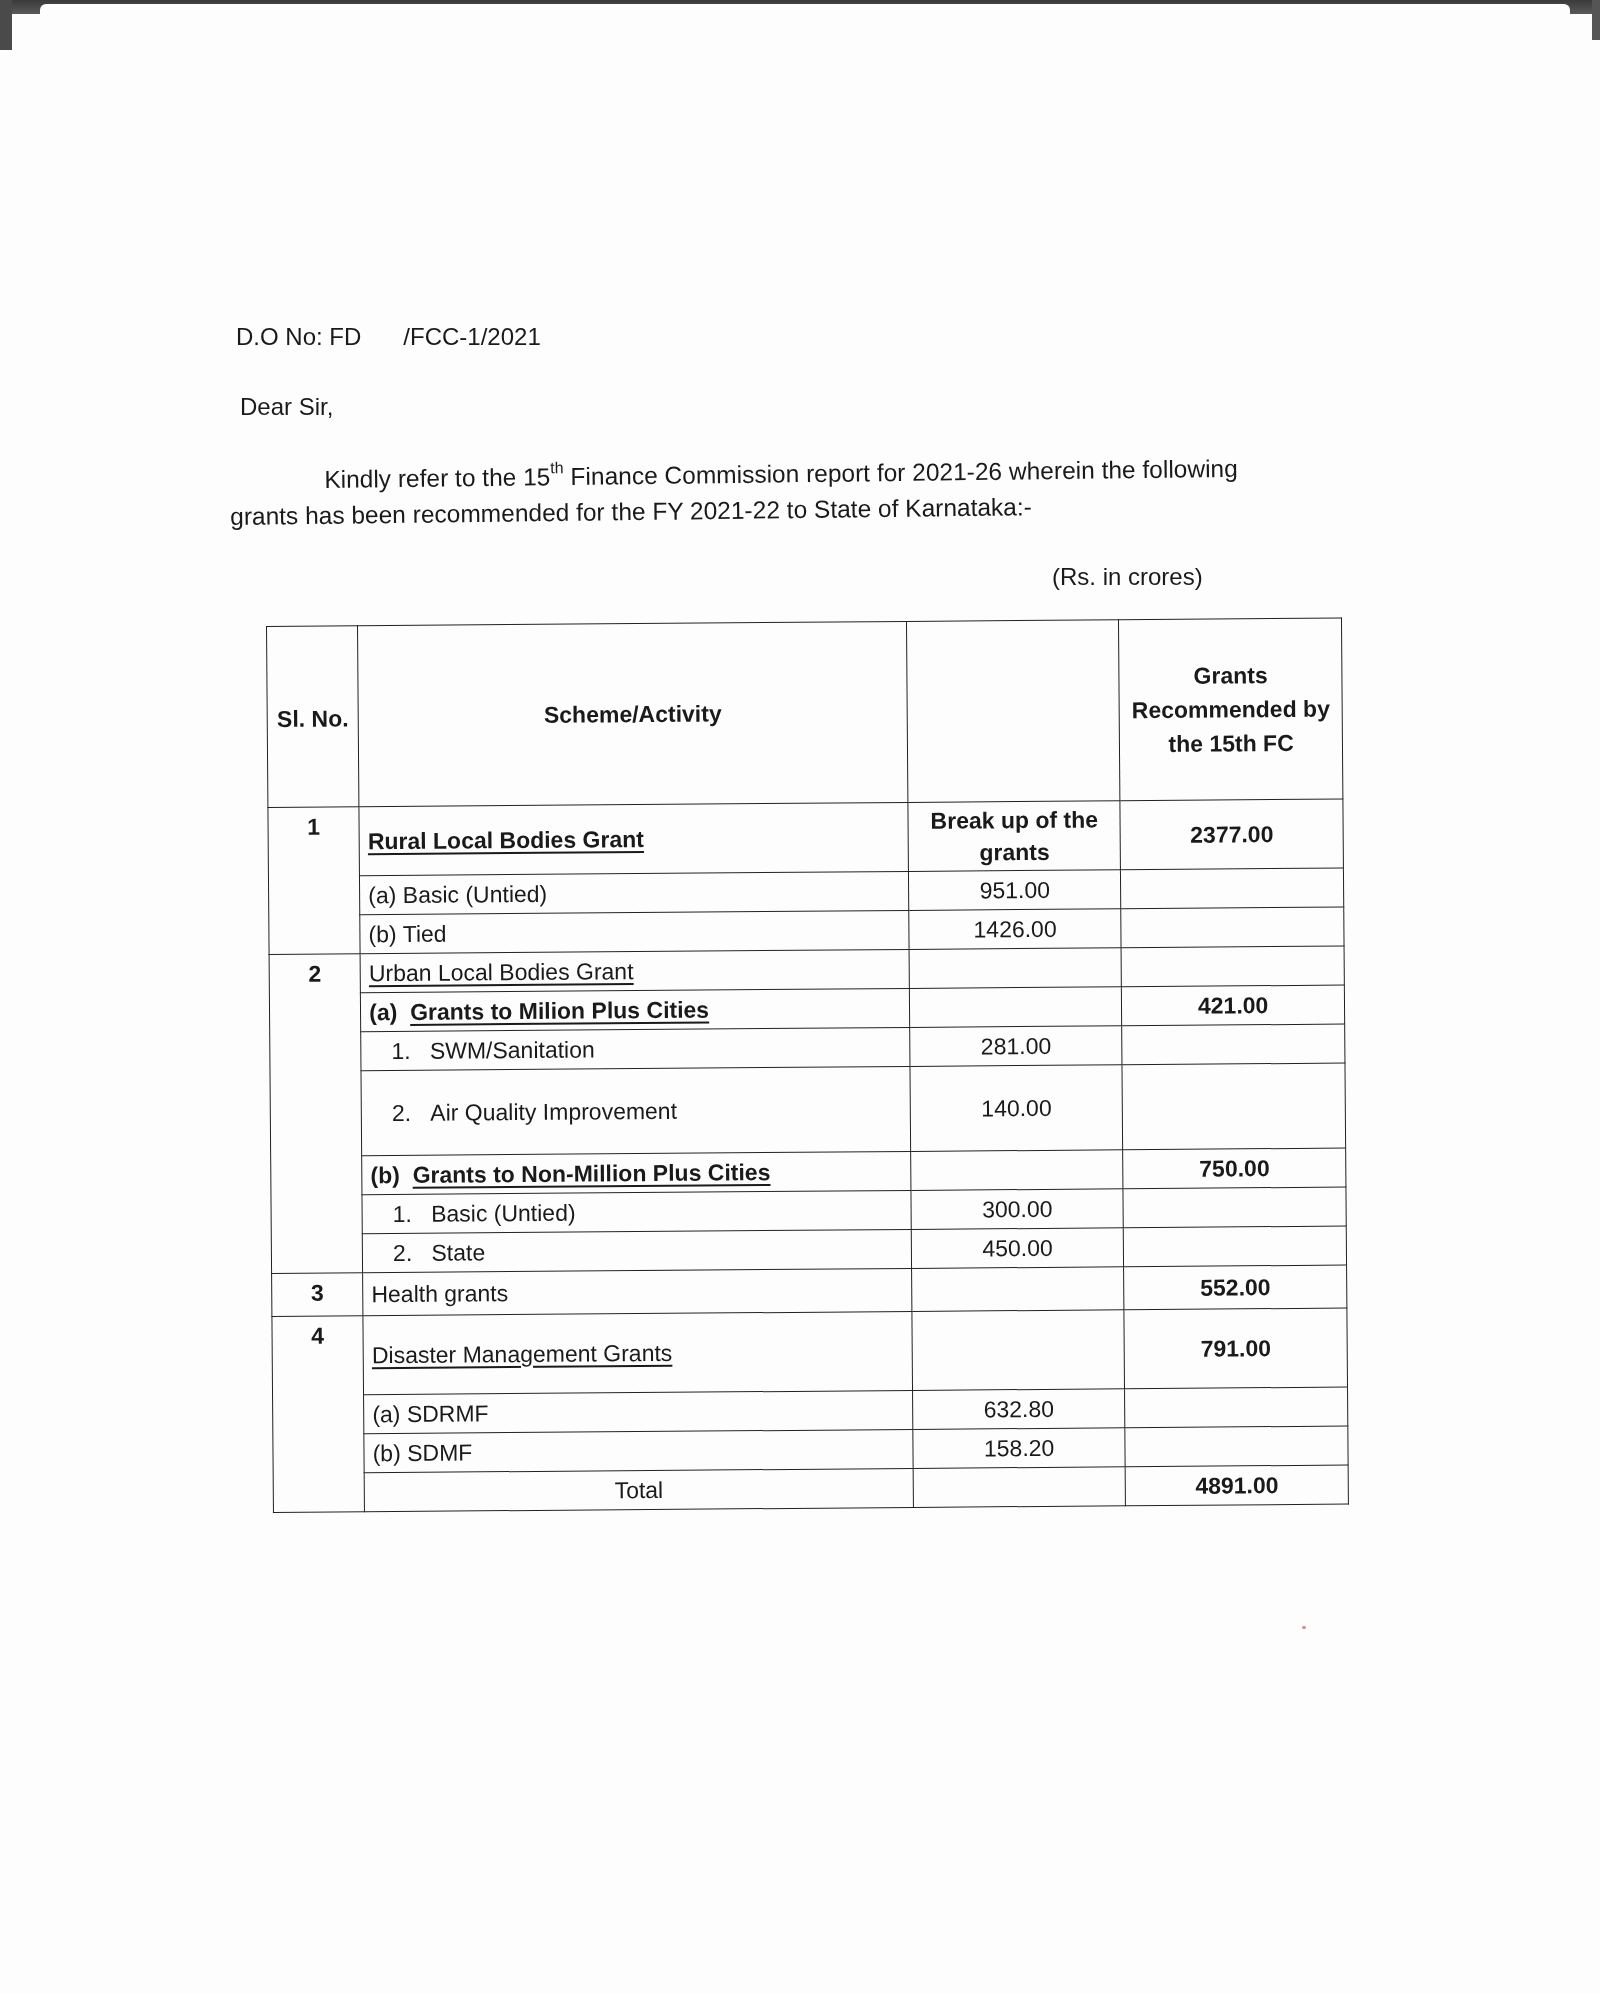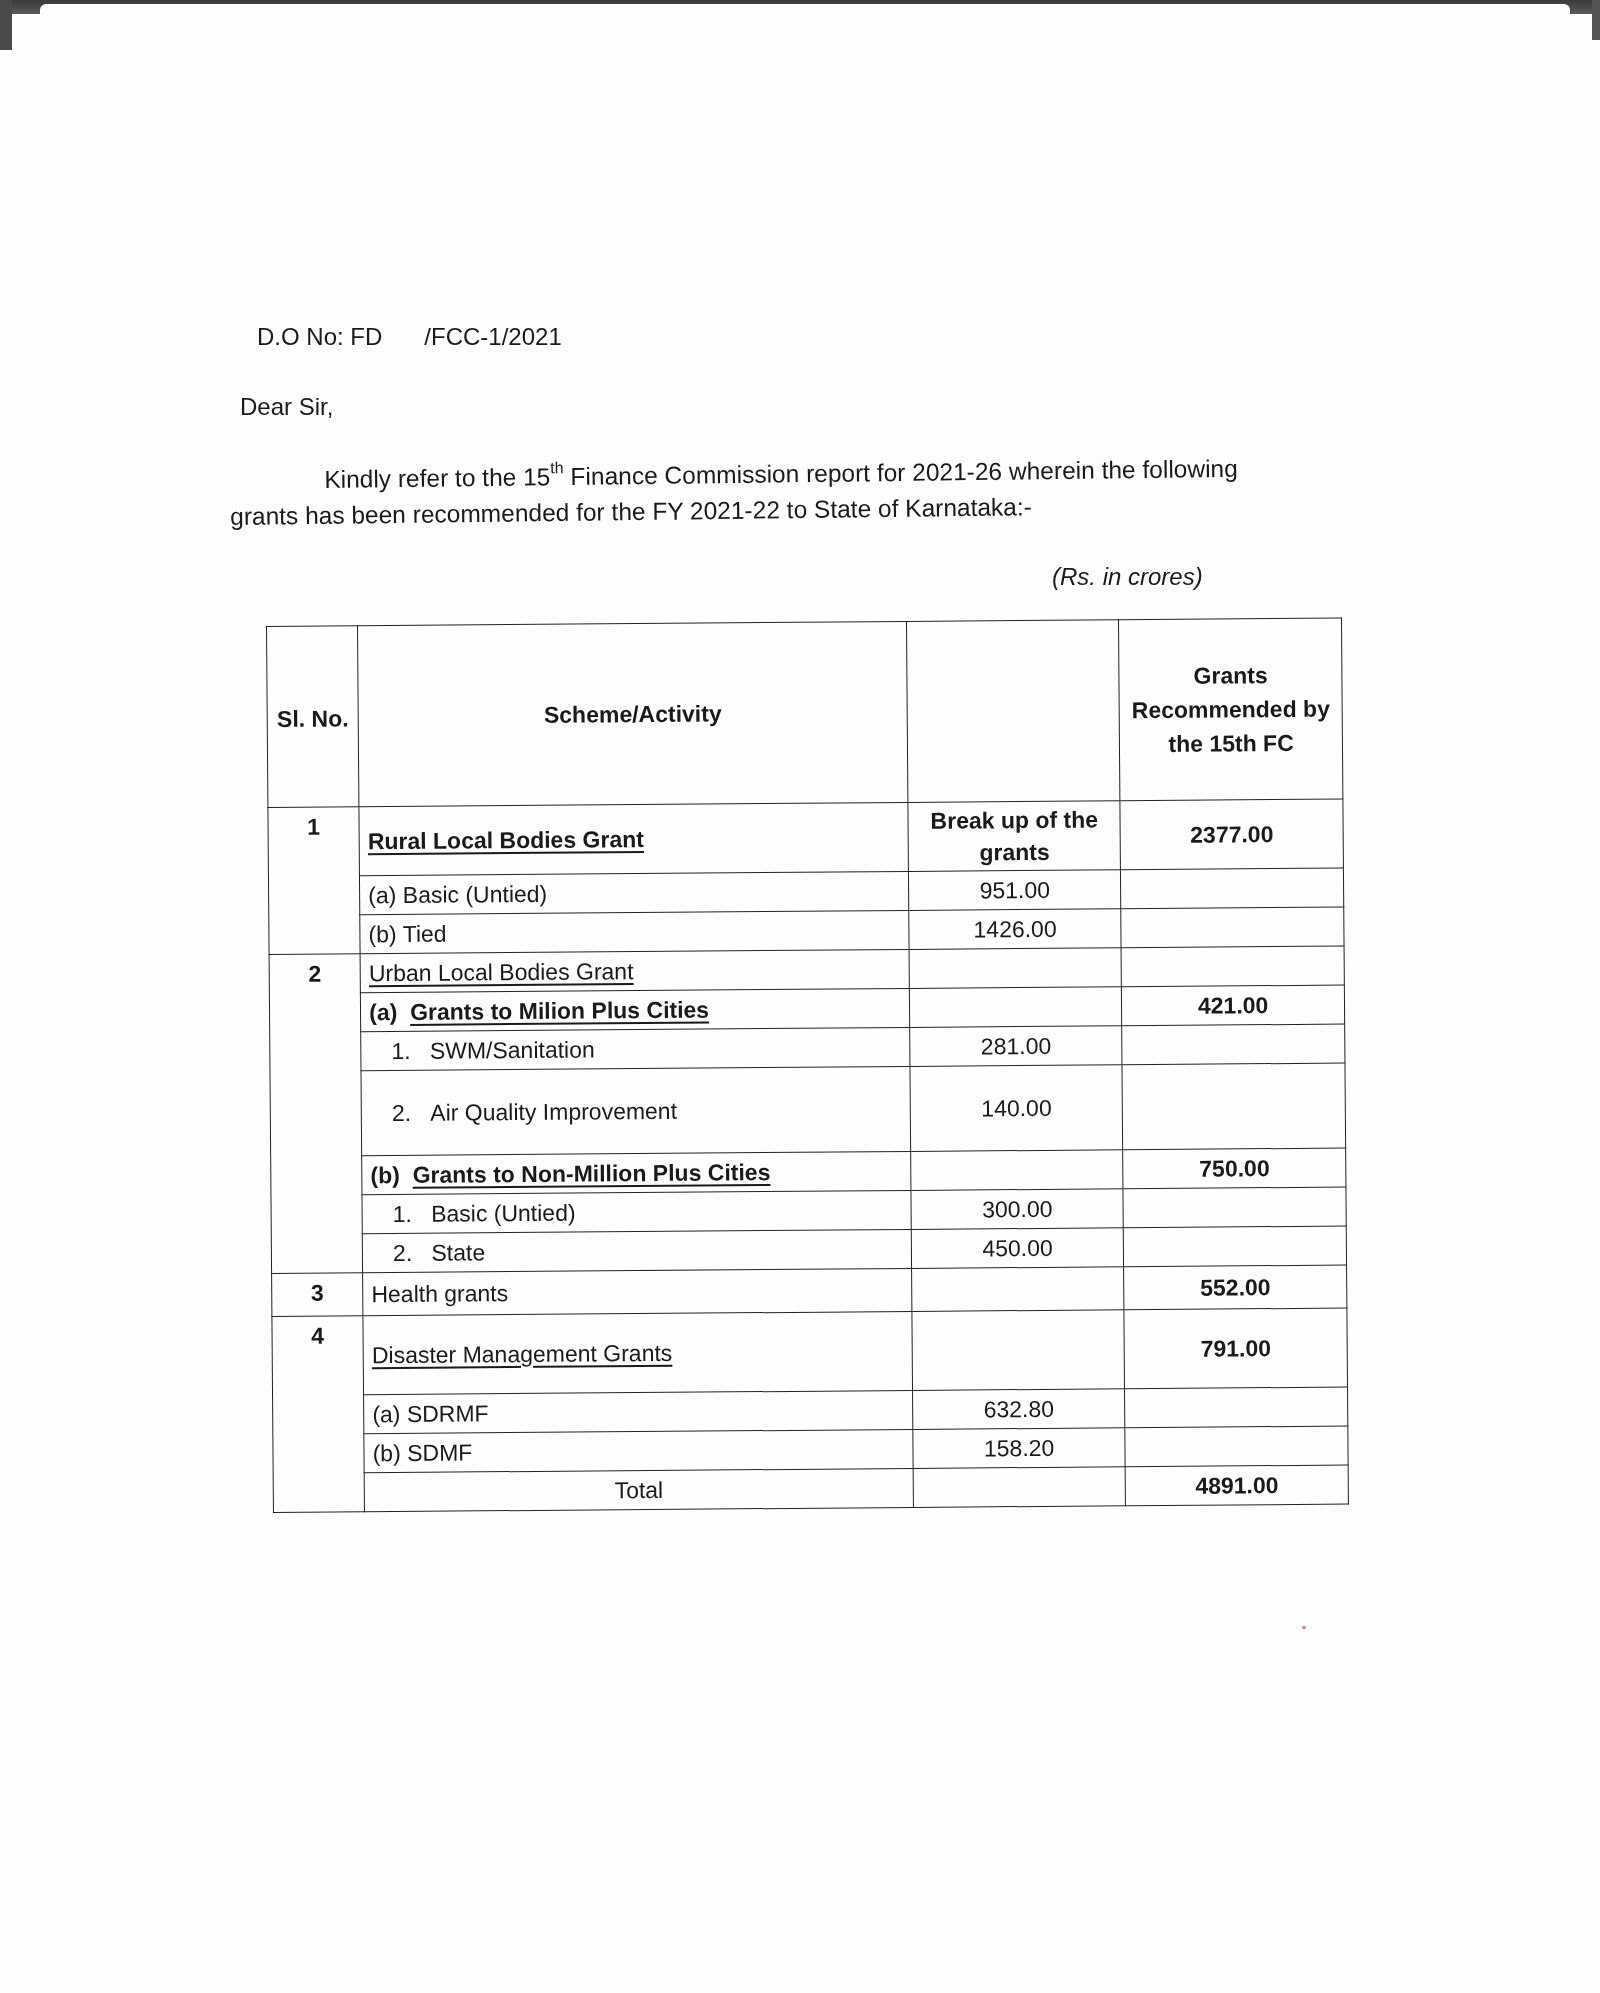--- a/index.html
+++ b/index.html
@@ -18,27 +18,27 @@
     background: #fdfdfd; border-radius: 6px 6px 0 0;
   }
   .left-edge {
     position: absolute; left: 0; top: 0; width: 12px; height: 50px;
     background: #4a4a4a;
   }
   .right-edge {
     position: absolute; right: 0; top: 0; width: 8px; height: 40px; background: #555;
   }
   .page-text { position: absolute; font-size: 24px; line-height: 30px; }
-  .do-no { left: 236px; top: 322px; margin-left: 21px; }
+  .do-no { left: 236px; top: 322px; }
   .do-no .gap { display: inline-block; width: 42px; }
   .salutation { left: 240px; top: 392px; }
   .para1 { left: 324px; top: 456px; font-size: 24.5px; transform: rotate(-0.7deg); transform-origin: left top; }
   .para1 sup { font-size: 16px; vertical-align: 12px; }
   .para2 { left: 230px; top: 502px; font-size: 24.5px; transform: rotate(-0.7deg); transform-origin: left top; }
-  .units { left: 1052px; top: 562px; font-style: italic; }
+  .units { left: 1052px; top: 562px; }
 
   .table-wrap {
     position: absolute; left: 266px; top: 626px; width: 1076px;
     transform: rotate(-0.45deg); transform-origin: left top;
   }
   table {
     border-collapse: collapse; width: 1076px; table-layout: fixed;
     font-family: "Liberation Sans", sans-serif; font-size: 23px;
   }
   td {

